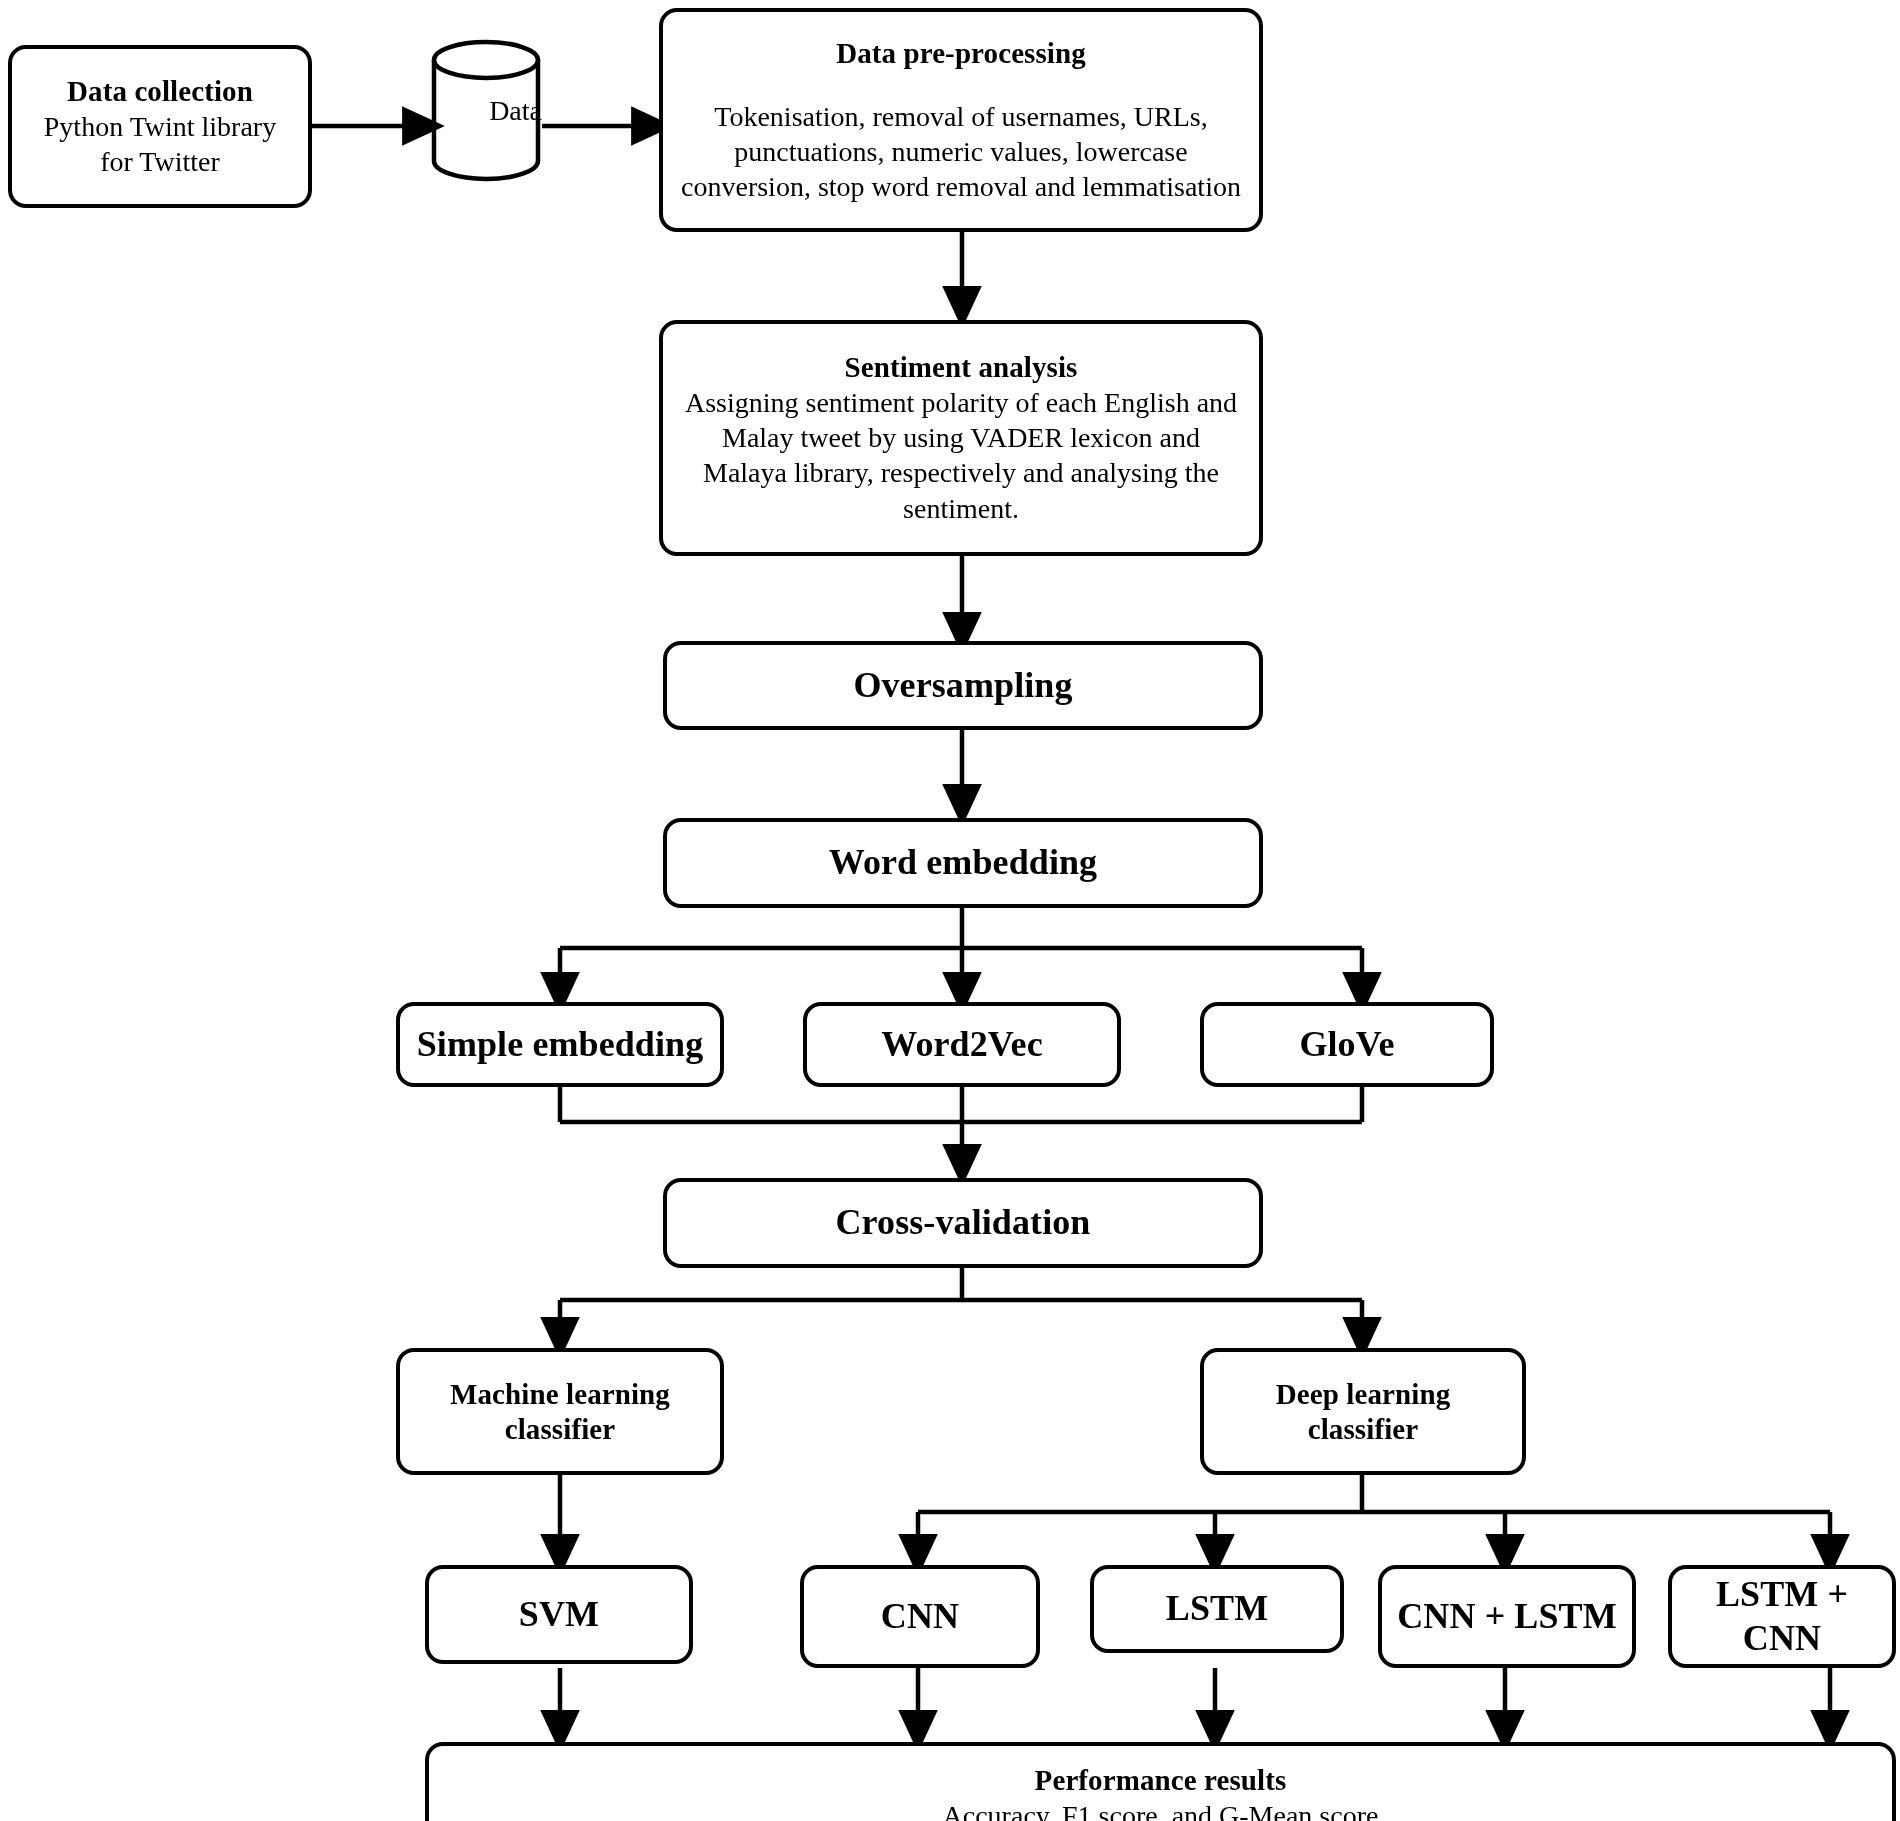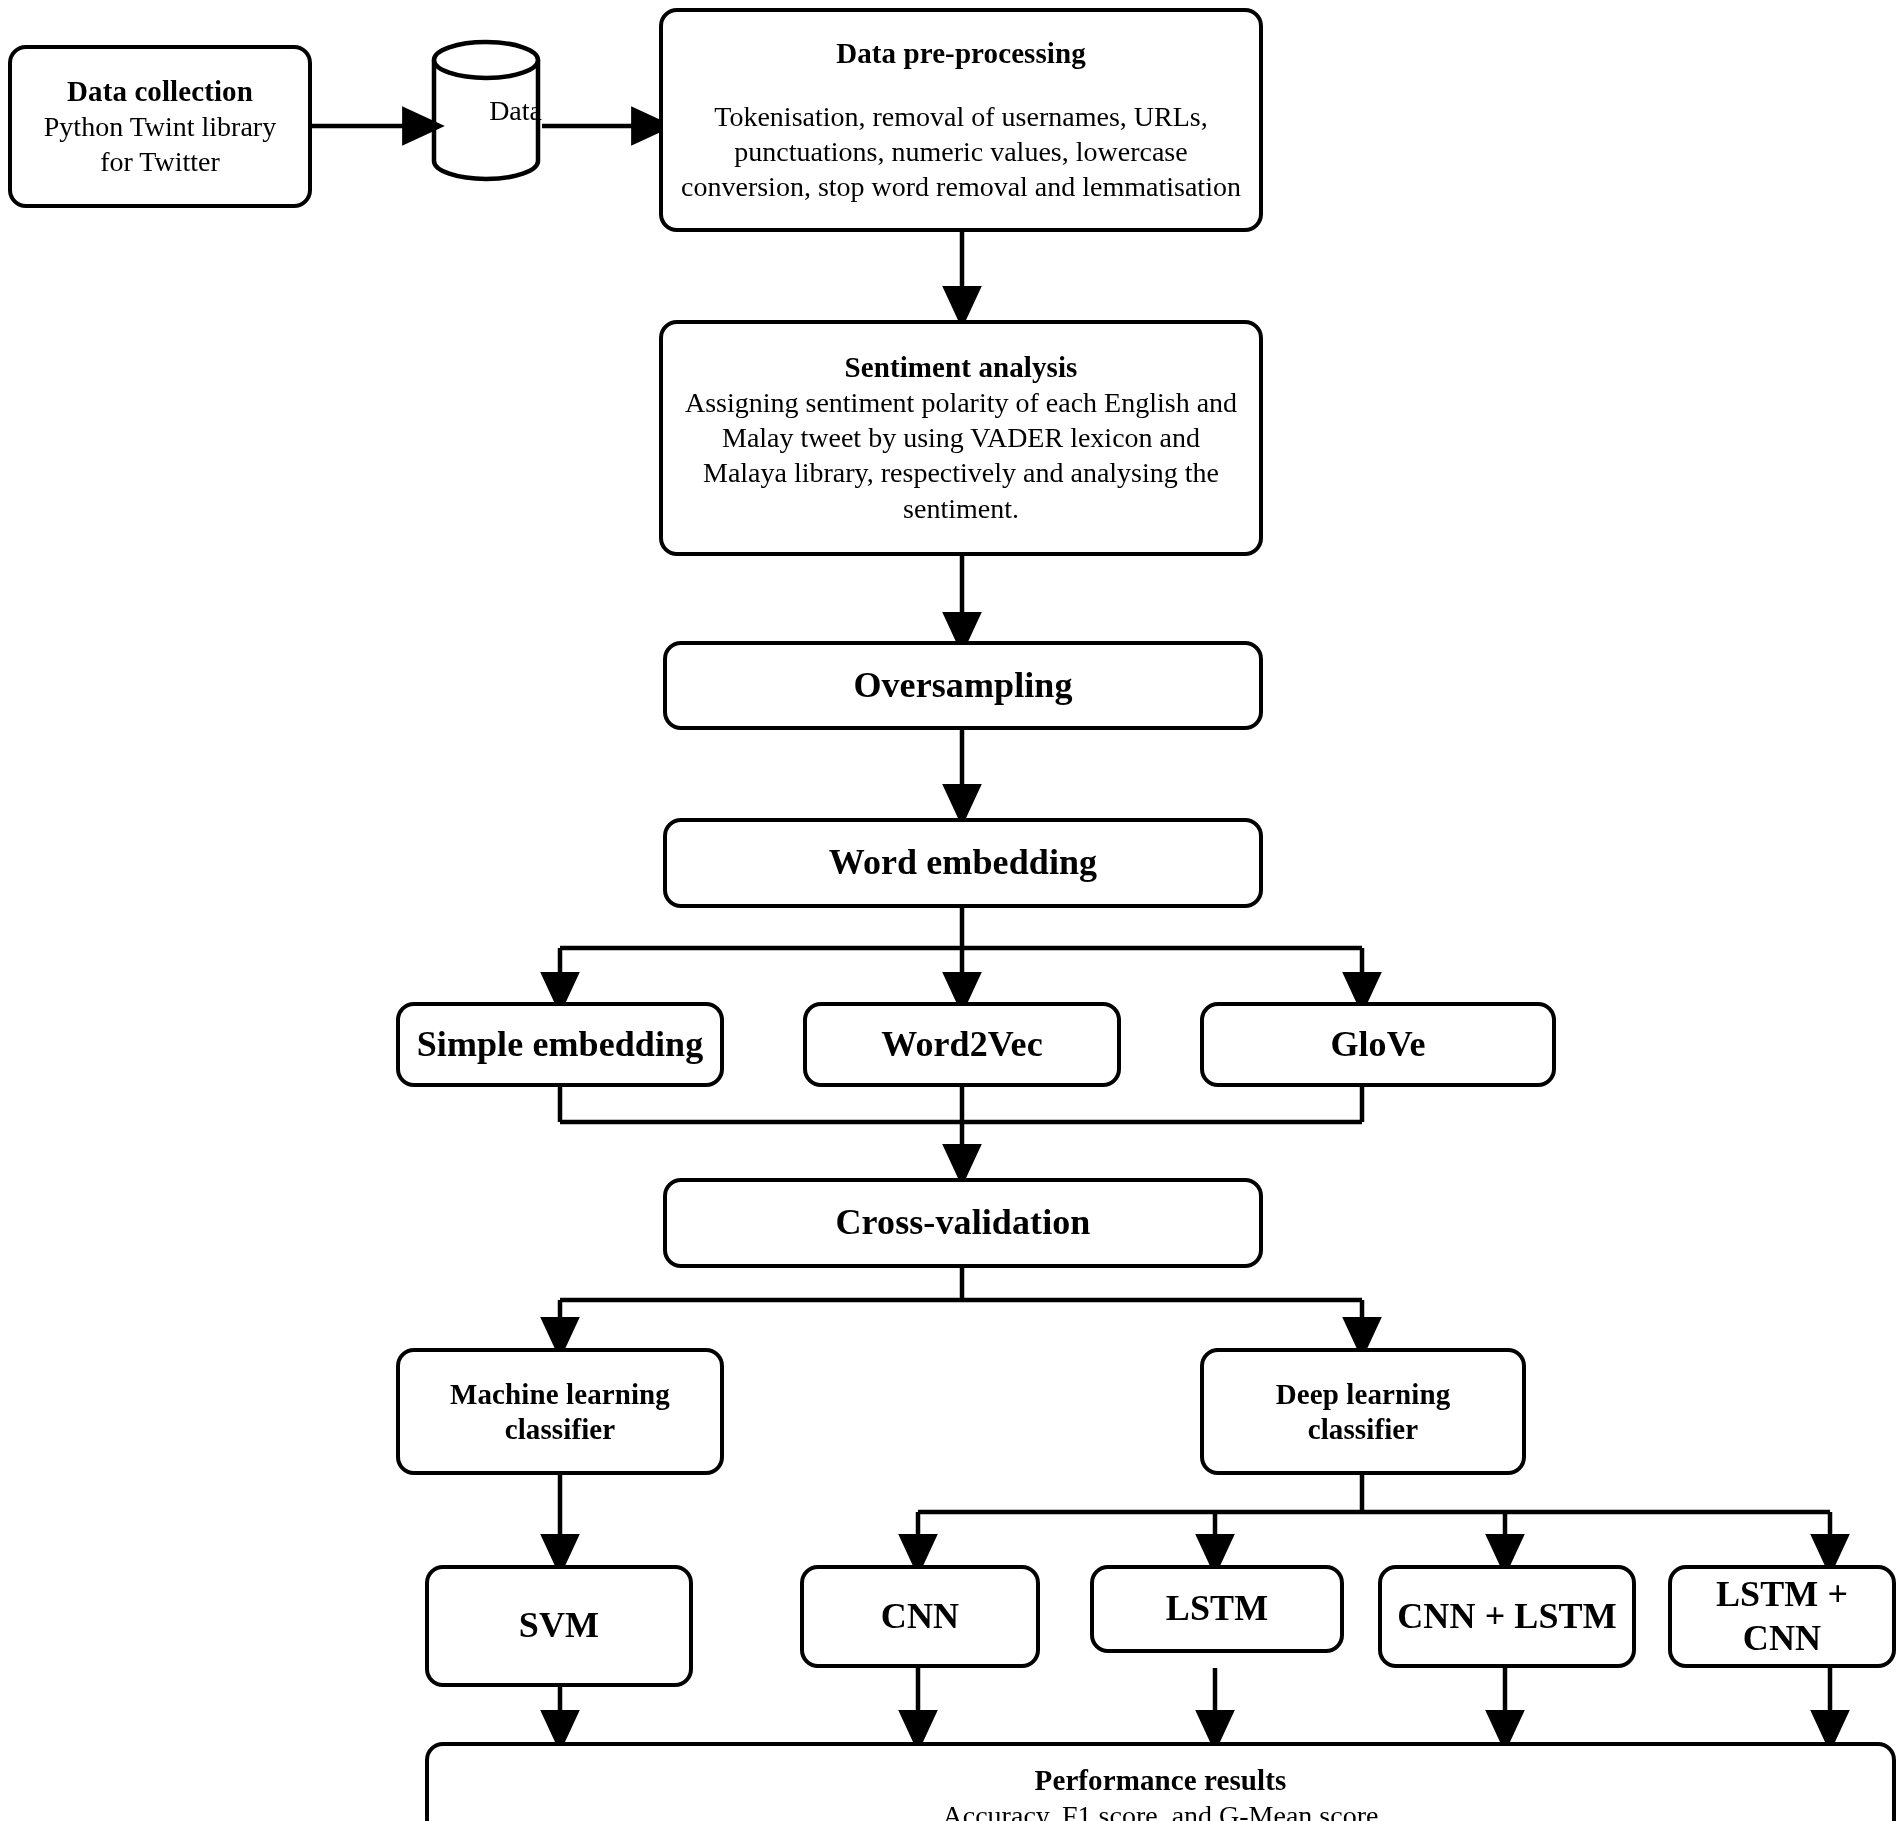--- a/index.html
+++ b/index.html
@@ -180,37 +180,37 @@
   </div>
 
   <div class="node small" style="left:396px; top:1002px; width:328px; height:85px;">
     <div class="ttl">Simple embedding</div>
   </div>
 
   <div class="node small" style="left:803px; top:1002px; width:318px; height:85px;">
     <div class="ttl">Word2Vec</div>
   </div>
 
-  <div class="node small" style="left:1200px; top:1002px; width:356px; height:85px;">
+  <div class="node small" style="left:1200px; top:1002px; width:294px; height:85px;">
     <div class="ttl">GloVe</div>
   </div>
 
   <div class="node small" style="left:663px; top:1178px; width:600px; height:90px;">
     <div class="ttl">Cross-validation</div>
   </div>
 
   <div class="node" style="left:396px; top:1348px; width:328px; height:127px;">
     <div class="ttl" style="max-width:230px;">Machine learning classifier</div>
   </div>
 
   <div class="node" style="left:1200px; top:1348px; width:326px; height:127px;">
     <div class="ttl" style="max-width:205px;">Deep learning classifier</div>
   </div>
 
-  <div class="node small" style="left:425px; top:1565px; width:268px; height:122px;">
+  <div class="node small" style="left:425px; top:1565px; width:268px; height:99px;">
     <div class="ttl">SVM</div>
   </div>
 
   <div class="node small" style="left:800px; top:1565px; width:240px; height:103px;">
     <div class="ttl">CNN</div>
   </div>
 
   <div class="node small" style="left:1090px; top:1565px; width:254px; height:88px;">
     <div class="ttl">LSTM</div>
   </div>

